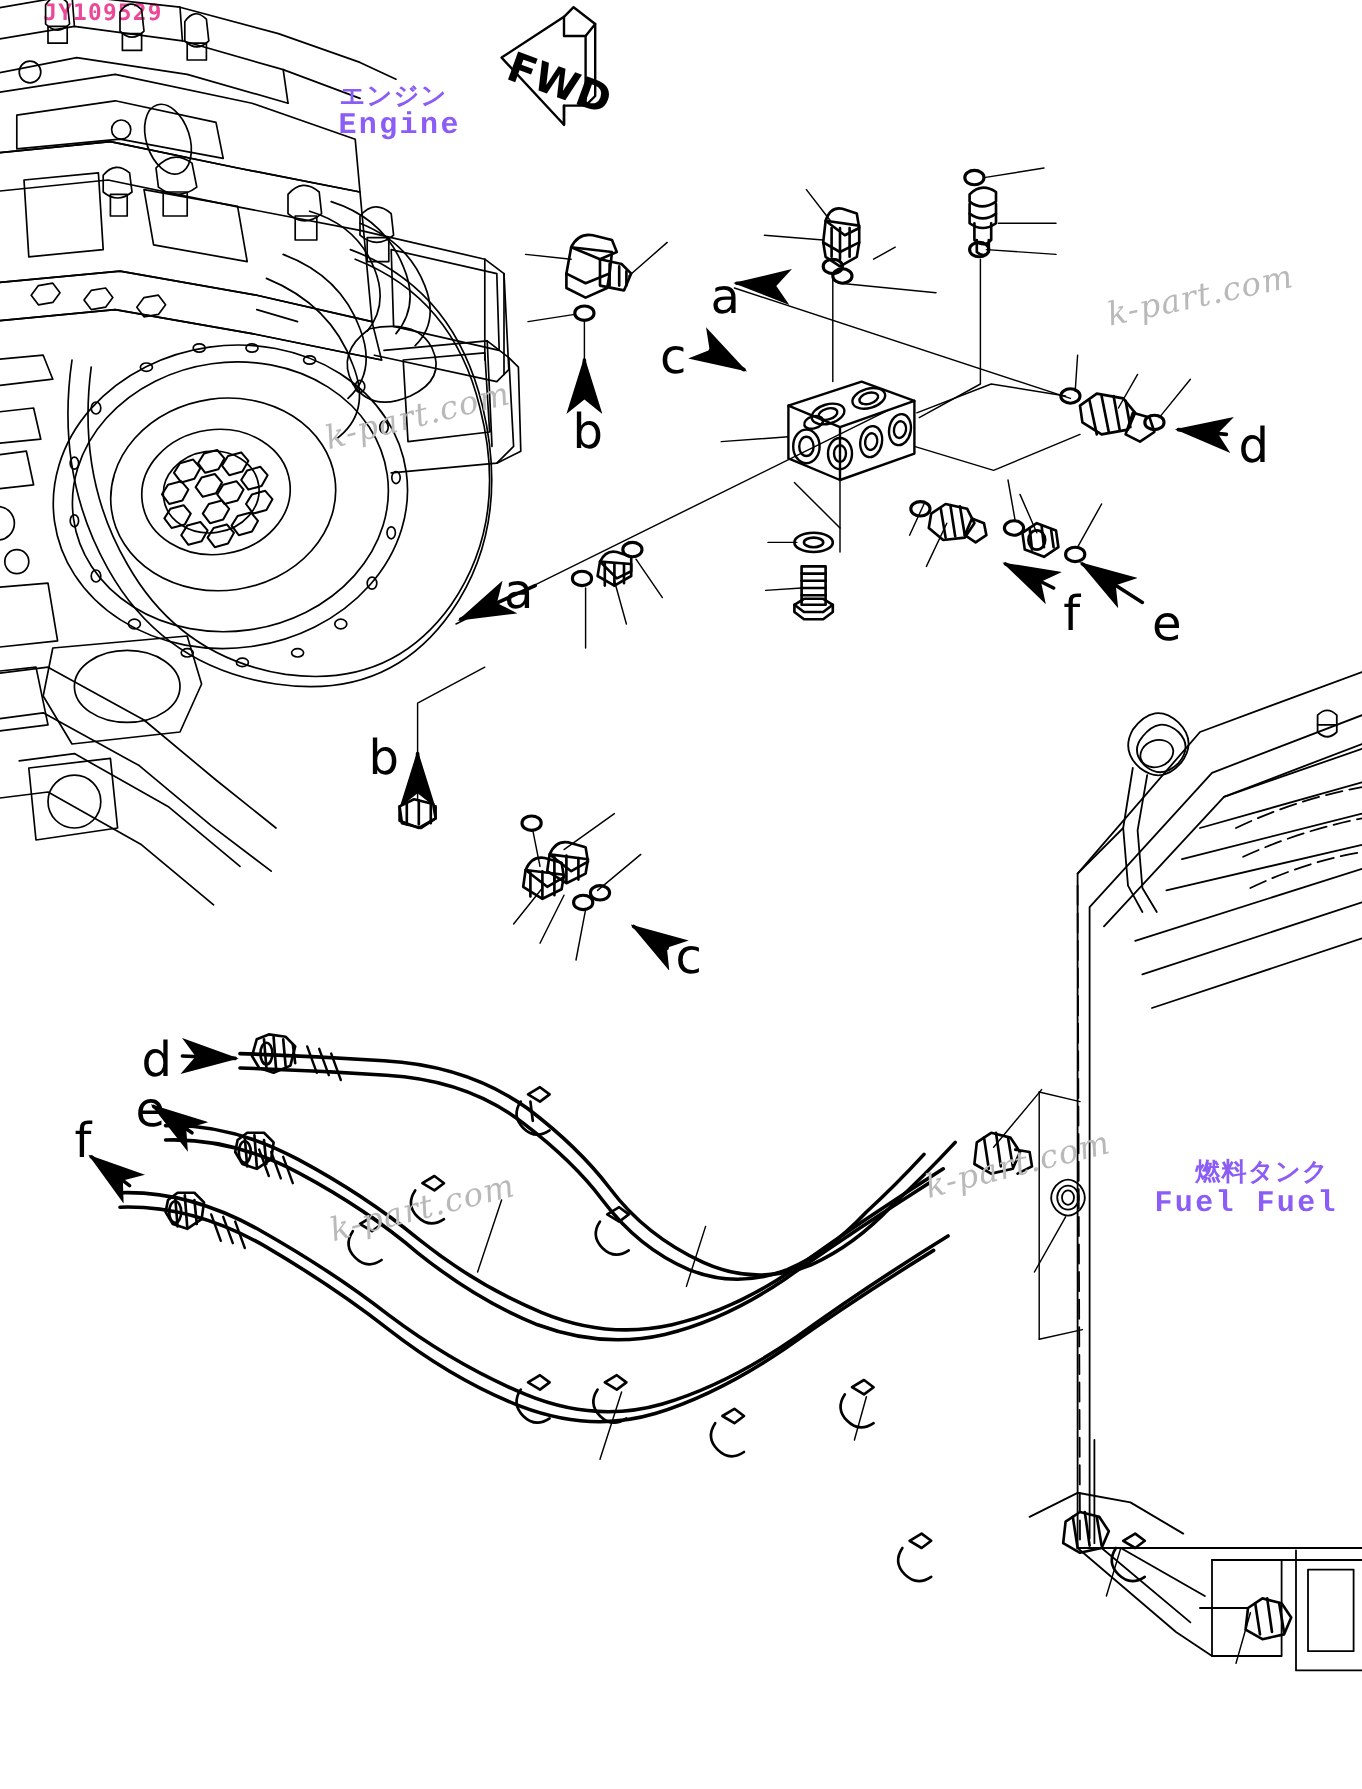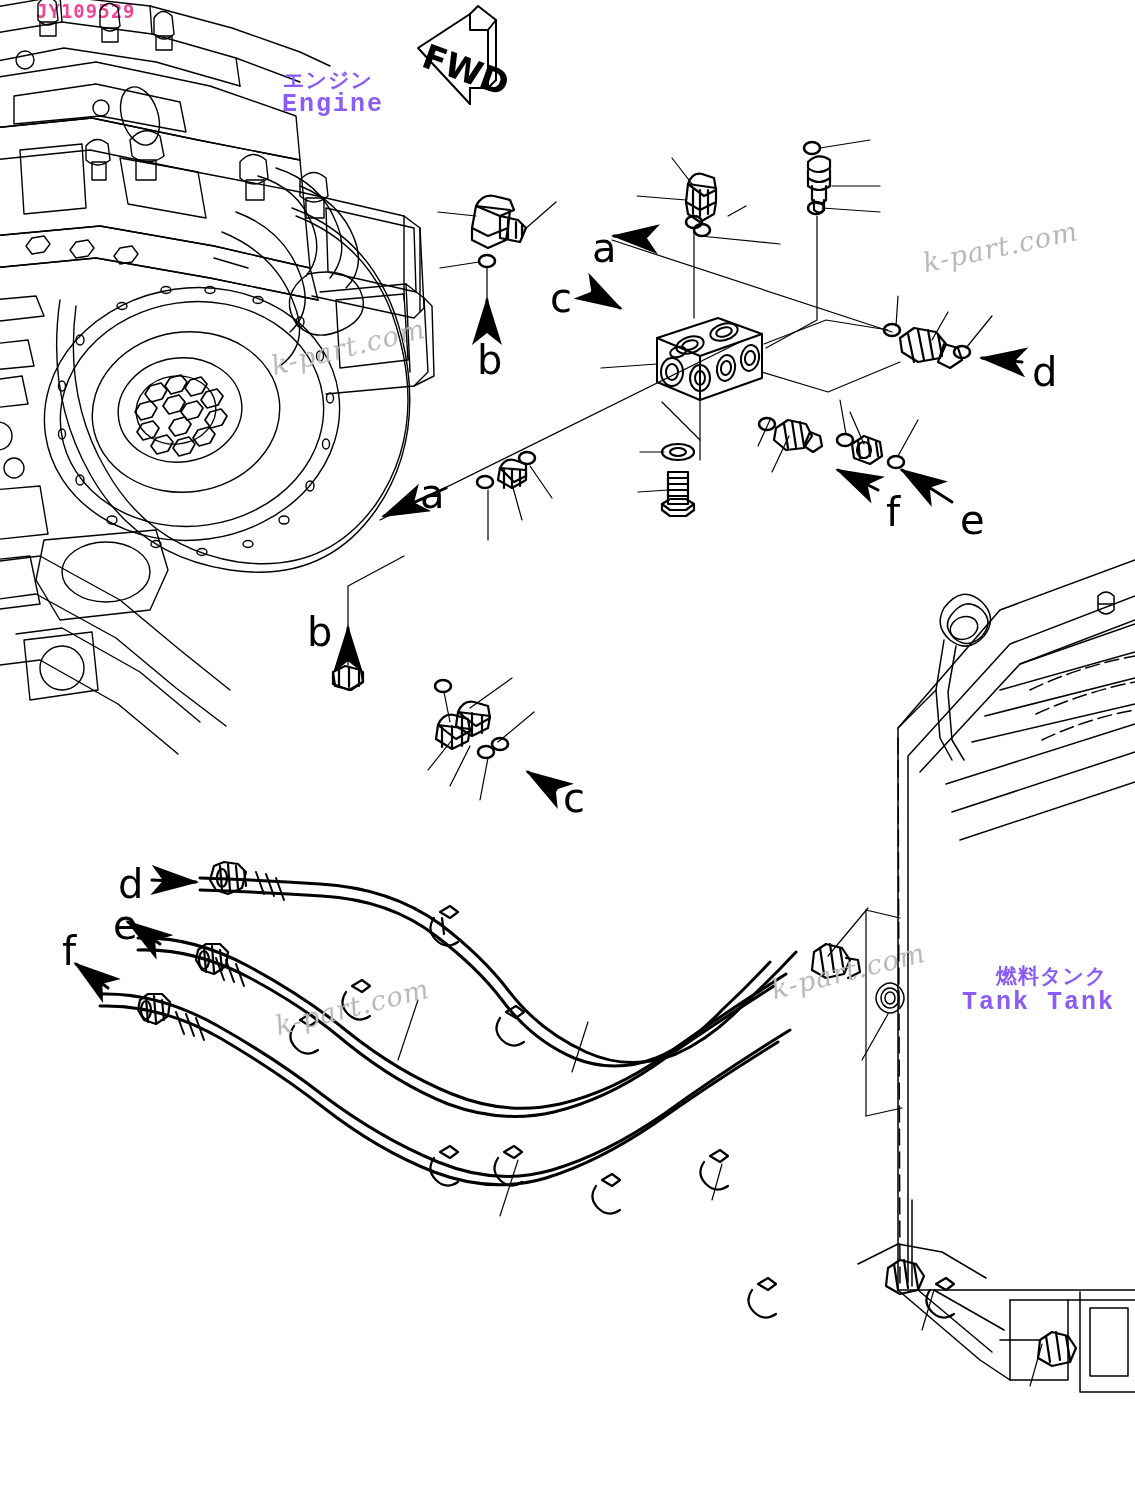--- a/index.html
+++ b/index.html
@@ -555,21 +555,21 @@
         </g>
       </g>
 
     </g>
   </svg>
 
   <div class="lbl cap-jp" style="left:283px; top:66px;">エンジン</div>
   <div class="lbl cap-en" style="left:282px; top:90px;">Engine</div>
 
   <div class="lbl cap-jp" style="left:996px; top:962px;">燃料タンク</div>
-  <div class="lbl cap-en" style="left:962px; top:988px;">Tank Tank</div>
+  <div class="lbl cap-en" style="left:962px; top:988px;">Fuel Fuel</div>
 
   <div class="fwd-txt" style="left:431px; top:36px; transform:rotate(20deg); transform-origin:left top;">FWD</div>
 
   <div class="partno" style="left:963px; top:1447px;">JY109529</div>
 
   <div id="callout-layer">
       <div class="lbl callout" style="left: 592px; top: 228px;">a</div>
       <div class="lbl callout" style="left: 477px; top: 340px;">b</div>
       <div class="lbl callout" style="left: 550px; top: 278px;">c</div>
       <div class="lbl callout" style="left: 1032px; top: 352px;">d</div>

